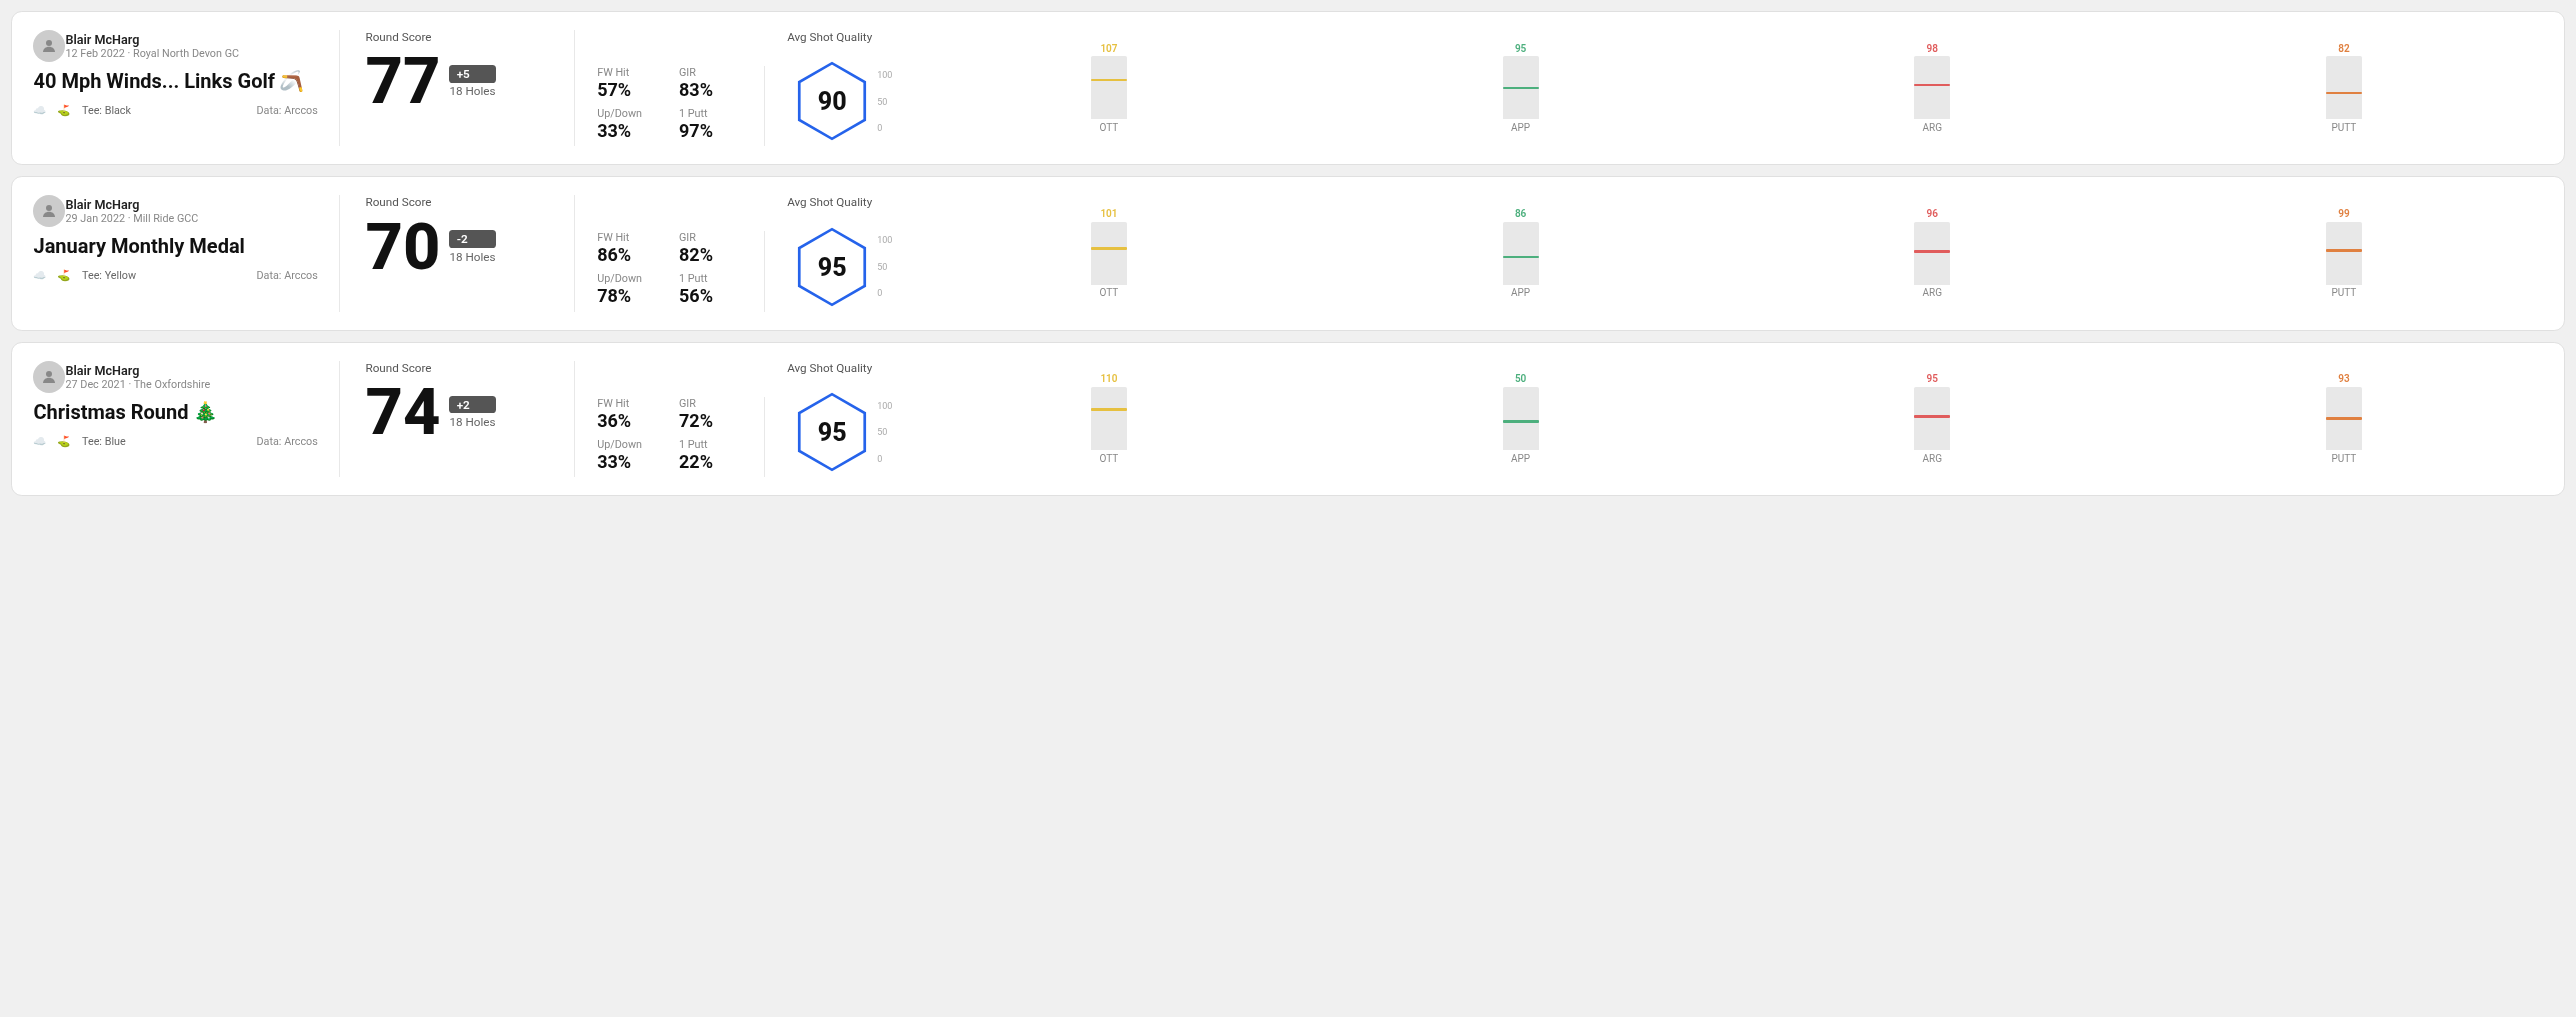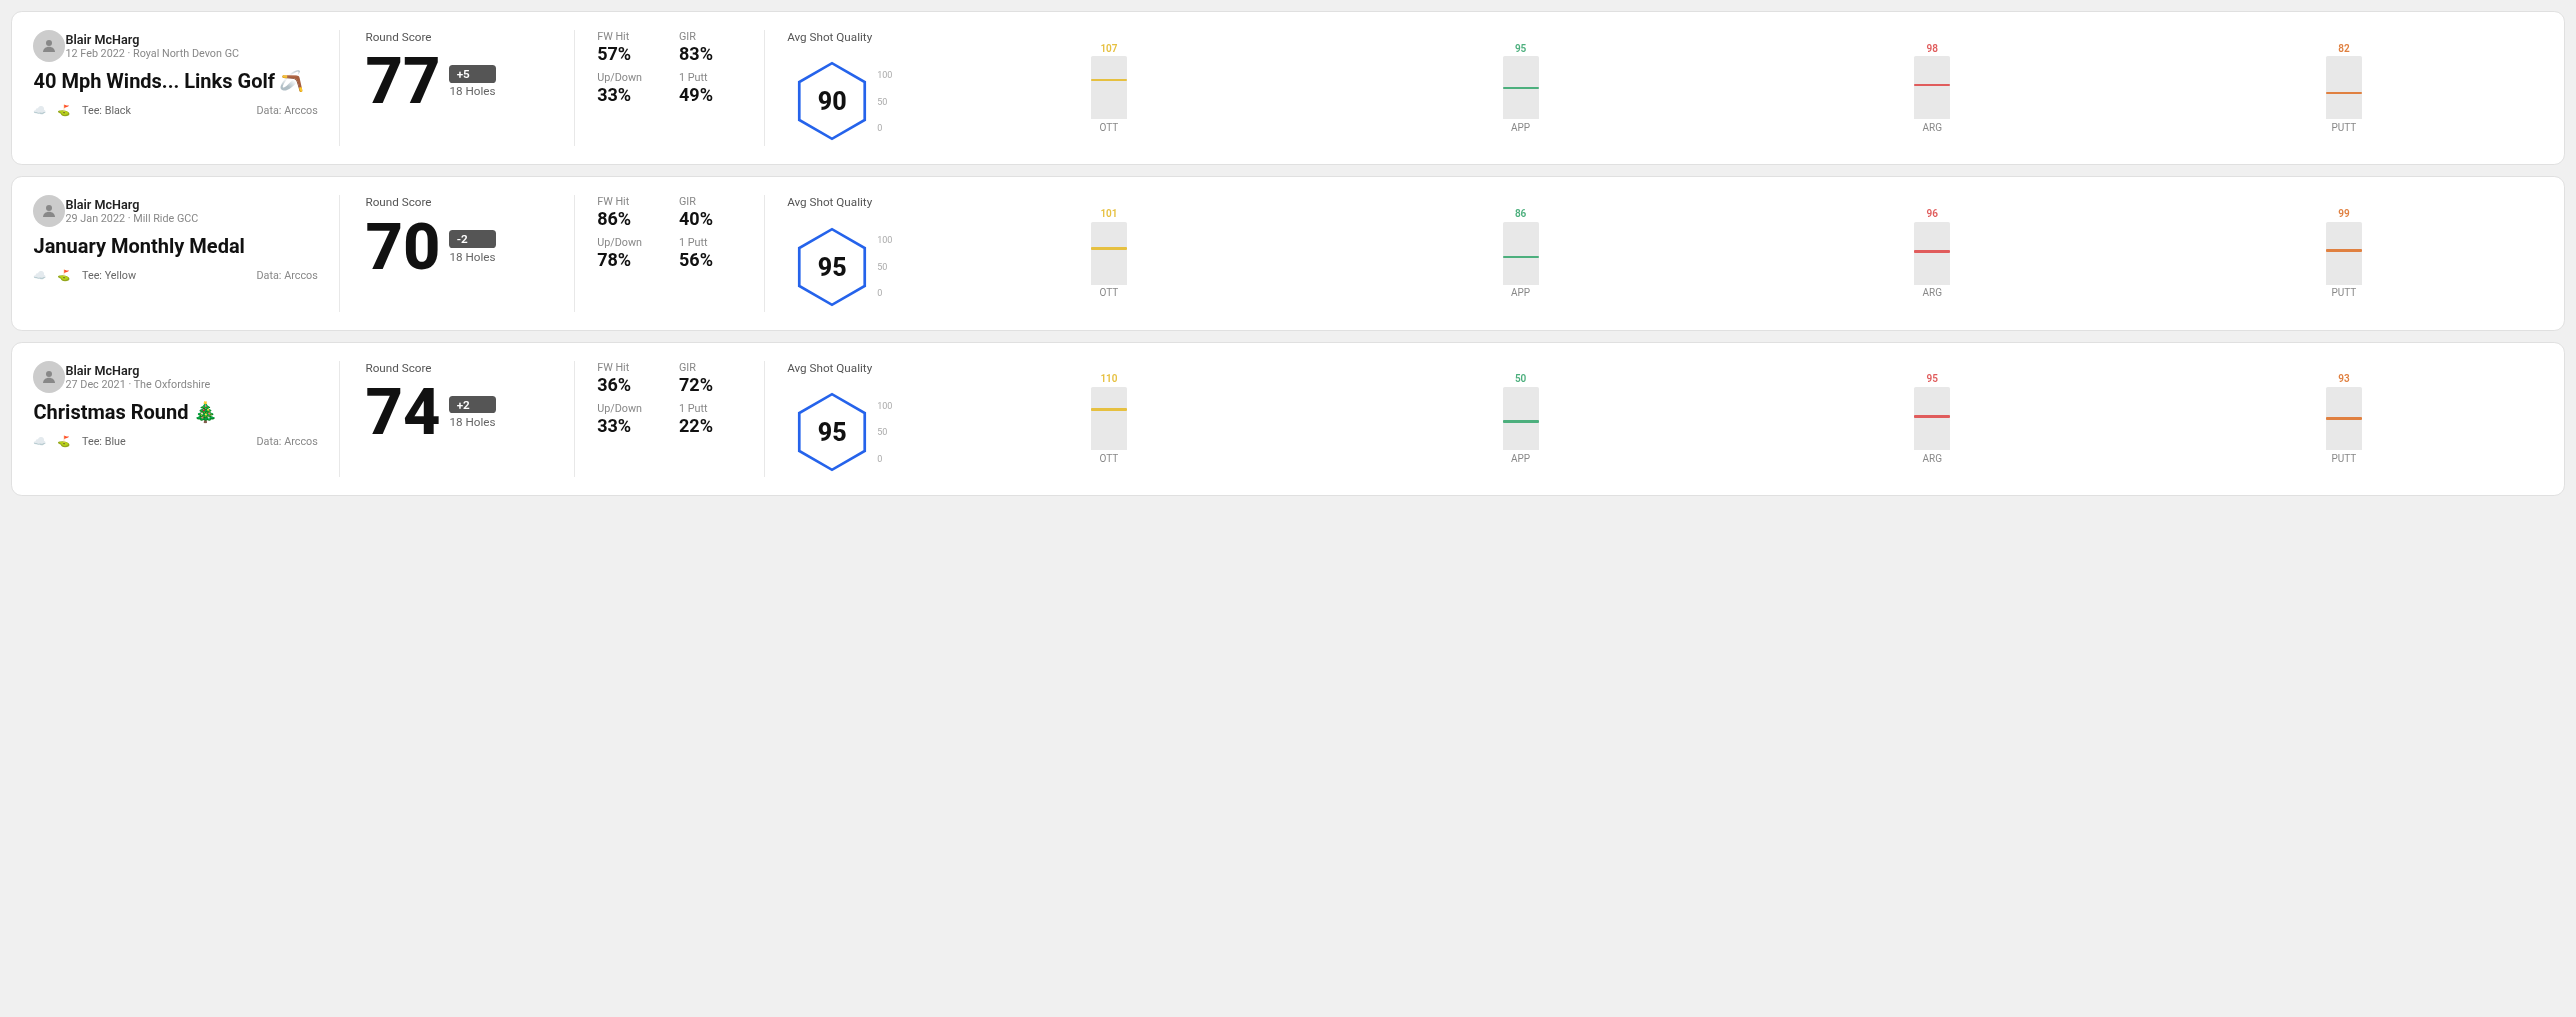--- a/index.html
+++ b/index.html
@@ -114,20 +114,21 @@
     .holes-label {
       font-size: 11.7px;
       color: #666;
     }
 
     .stats-section {
       width: 190px;
       flex-shrink: 0;
       padding: 0 21.7px;
       border-right: 0.9px solid #e8e8e8;
+      margin-top: 36px;
     }
     .stats-grid {
       display: grid;
       grid-template-columns: 1fr 1fr;
       gap: 7.2px 18px;
     }
     .stat-item {}
     .stat-label {
       font-size: 10.8px;
       color: #888;
@@ -278,21 +279,21 @@
         <div class="stat-item">
           <div class="stat-label">GIR</div>
           <div class="stat-value">83%</div>
         </div>
         <div class="stat-item">
           <div class="stat-label">Up/Down</div>
           <div class="stat-value">33%</div>
         </div>
         <div class="stat-item">
           <div class="stat-label">1 Putt</div>
-          <div class="stat-value">49%</div>
+          <div class="stat-value">97%</div>
         </div>
       </div>
     </div>
 
     <div class="quality-section">
       <div style="display:flex;flex-direction:column;align-items:flex-start;gap:5.4px;">
         <div class="quality-label">Avg Shot Quality</div>
         <div class="hex-container">
           <svg class="hex-svg" viewBox="0 0 100 100">
             <path d="M86.37,29.00 L86.37,71.00 L50.00,92.00 L13.63,71.00 L13.63,29.00 L50.00,8.00 Z" fill="none" stroke="#2563eb" stroke-width="3"></path>
@@ -382,21 +383,21 @@
     </div>
 
     <div class="stats-section">
       <div class="stats-grid">
         <div class="stat-item">
           <div class="stat-label">FW Hit</div>
           <div class="stat-value">86%</div>
         </div>
         <div class="stat-item">
           <div class="stat-label">GIR</div>
-          <div class="stat-value">40%</div>
+          <div class="stat-value">82%</div>
         </div>
         <div class="stat-item">
           <div class="stat-label">Up/Down</div>
           <div class="stat-value">78%</div>
         </div>
         <div class="stat-item">
           <div class="stat-label">1 Putt</div>
           <div class="stat-value">56%</div>
         </div>
       </div>

